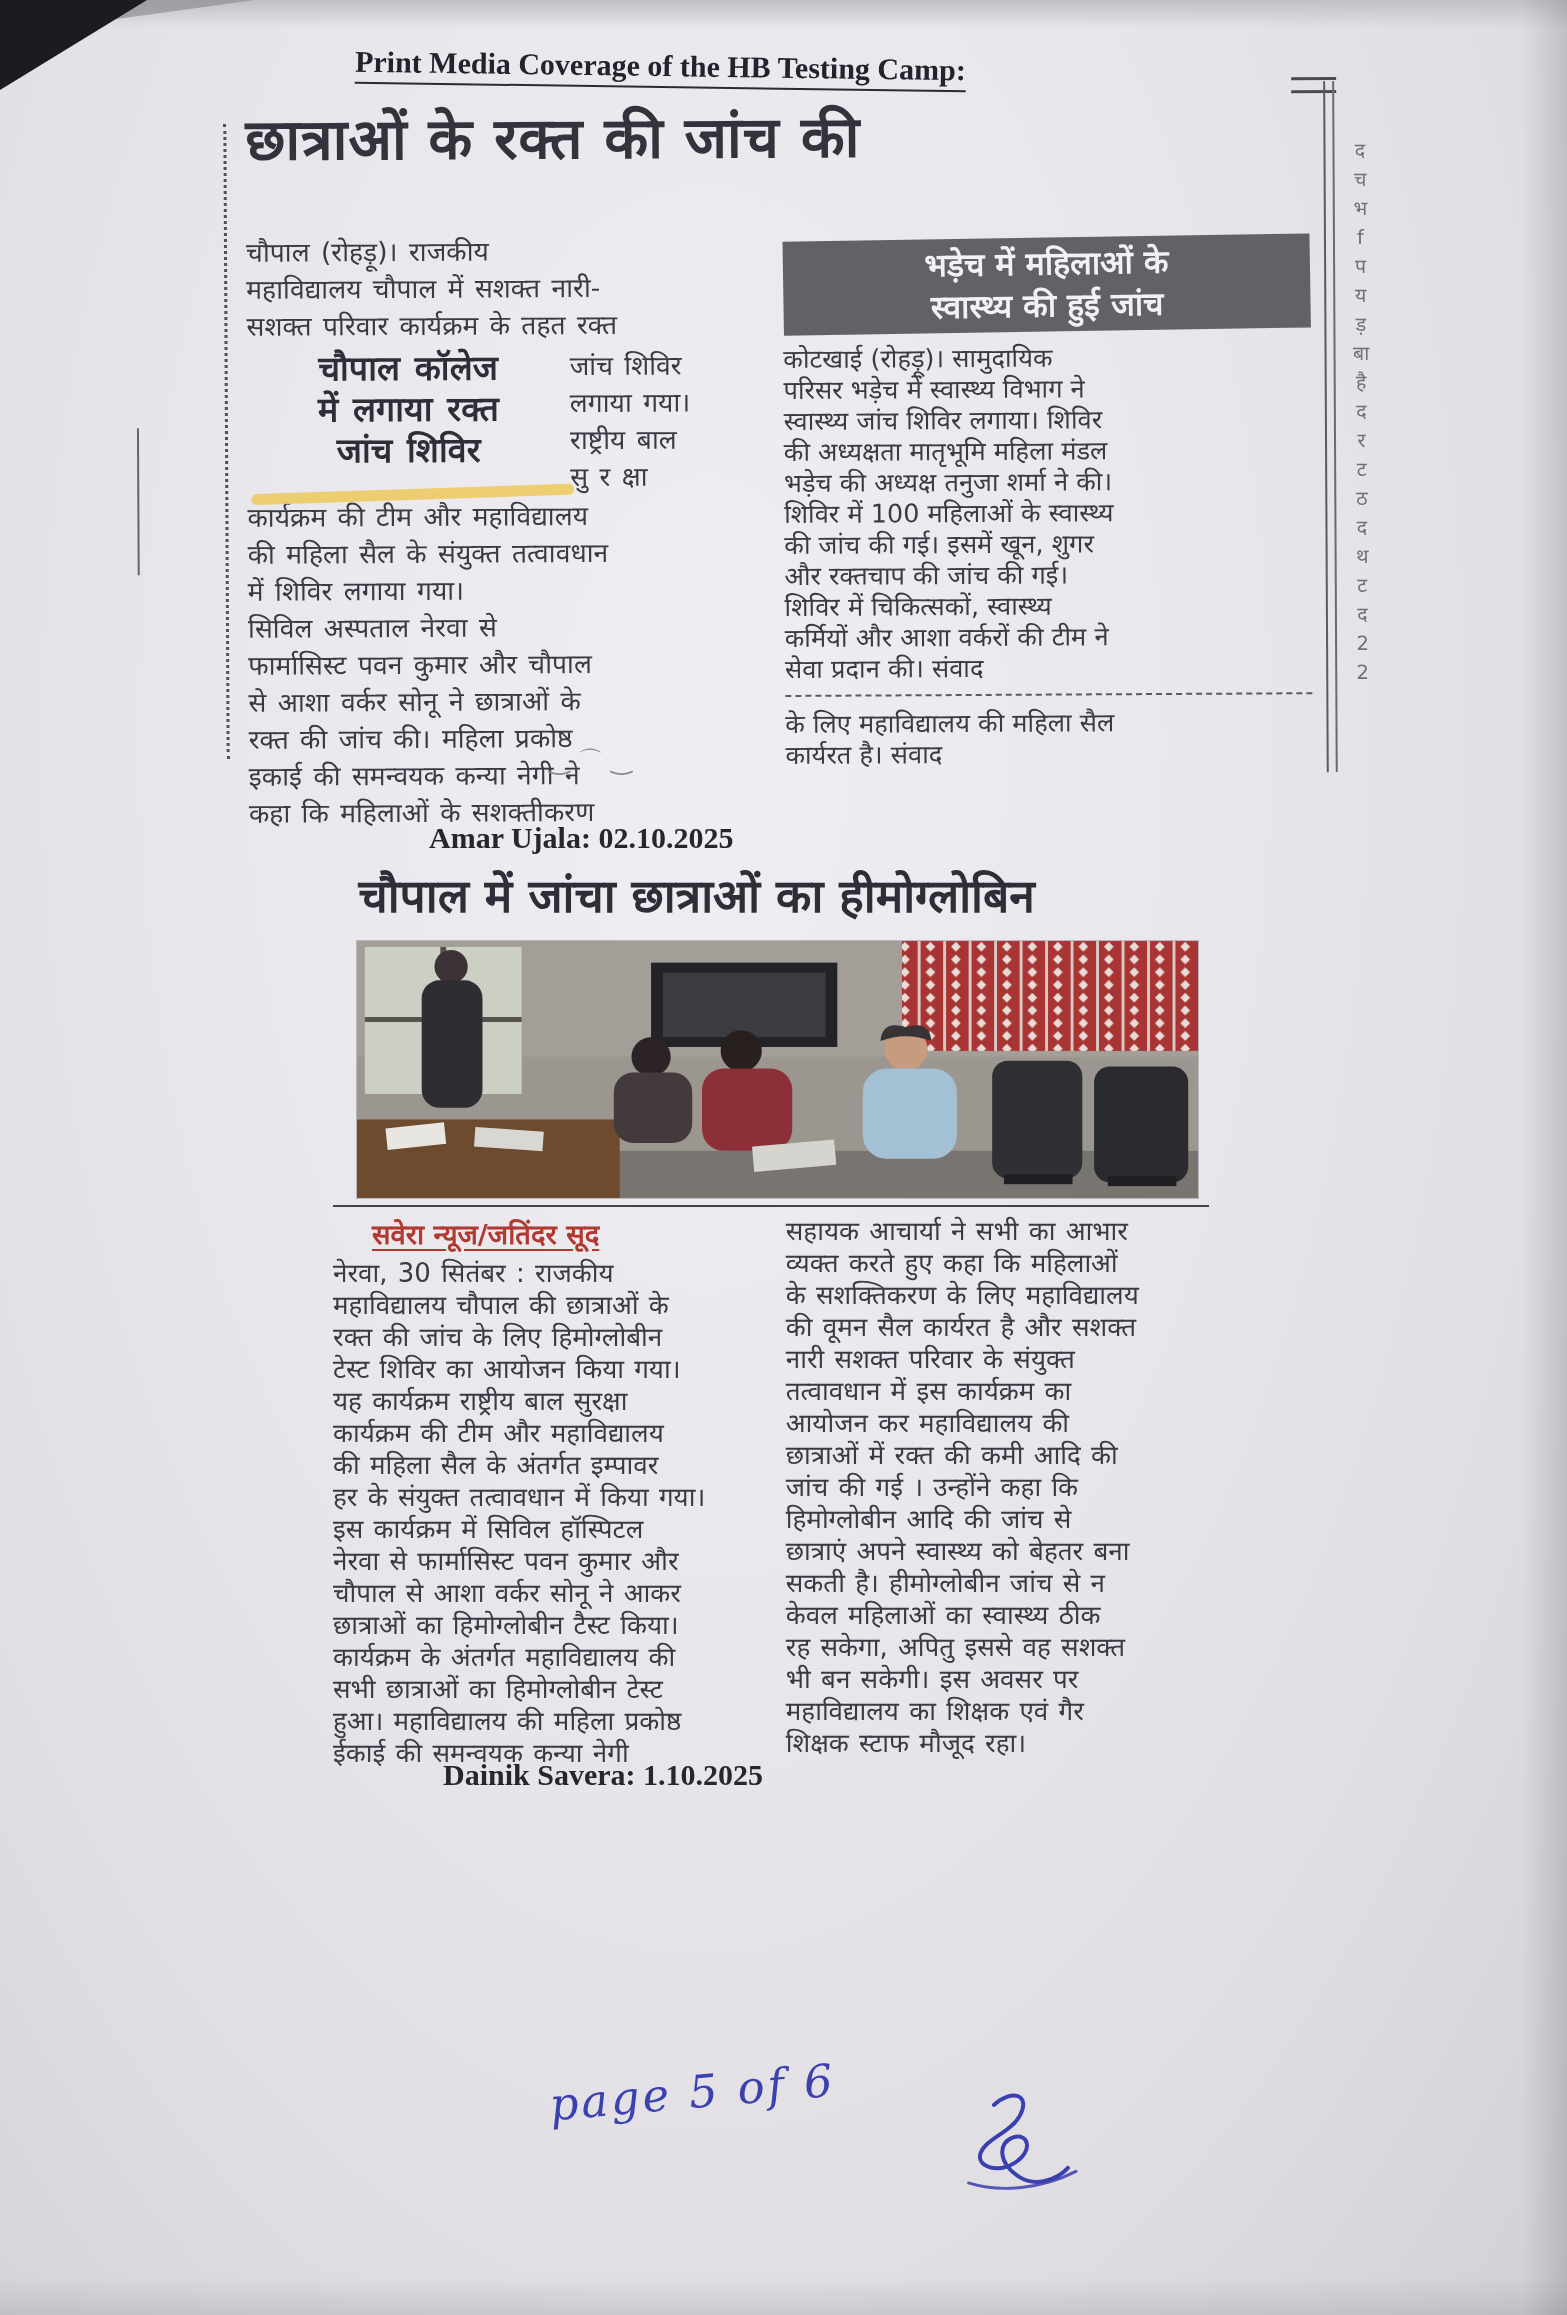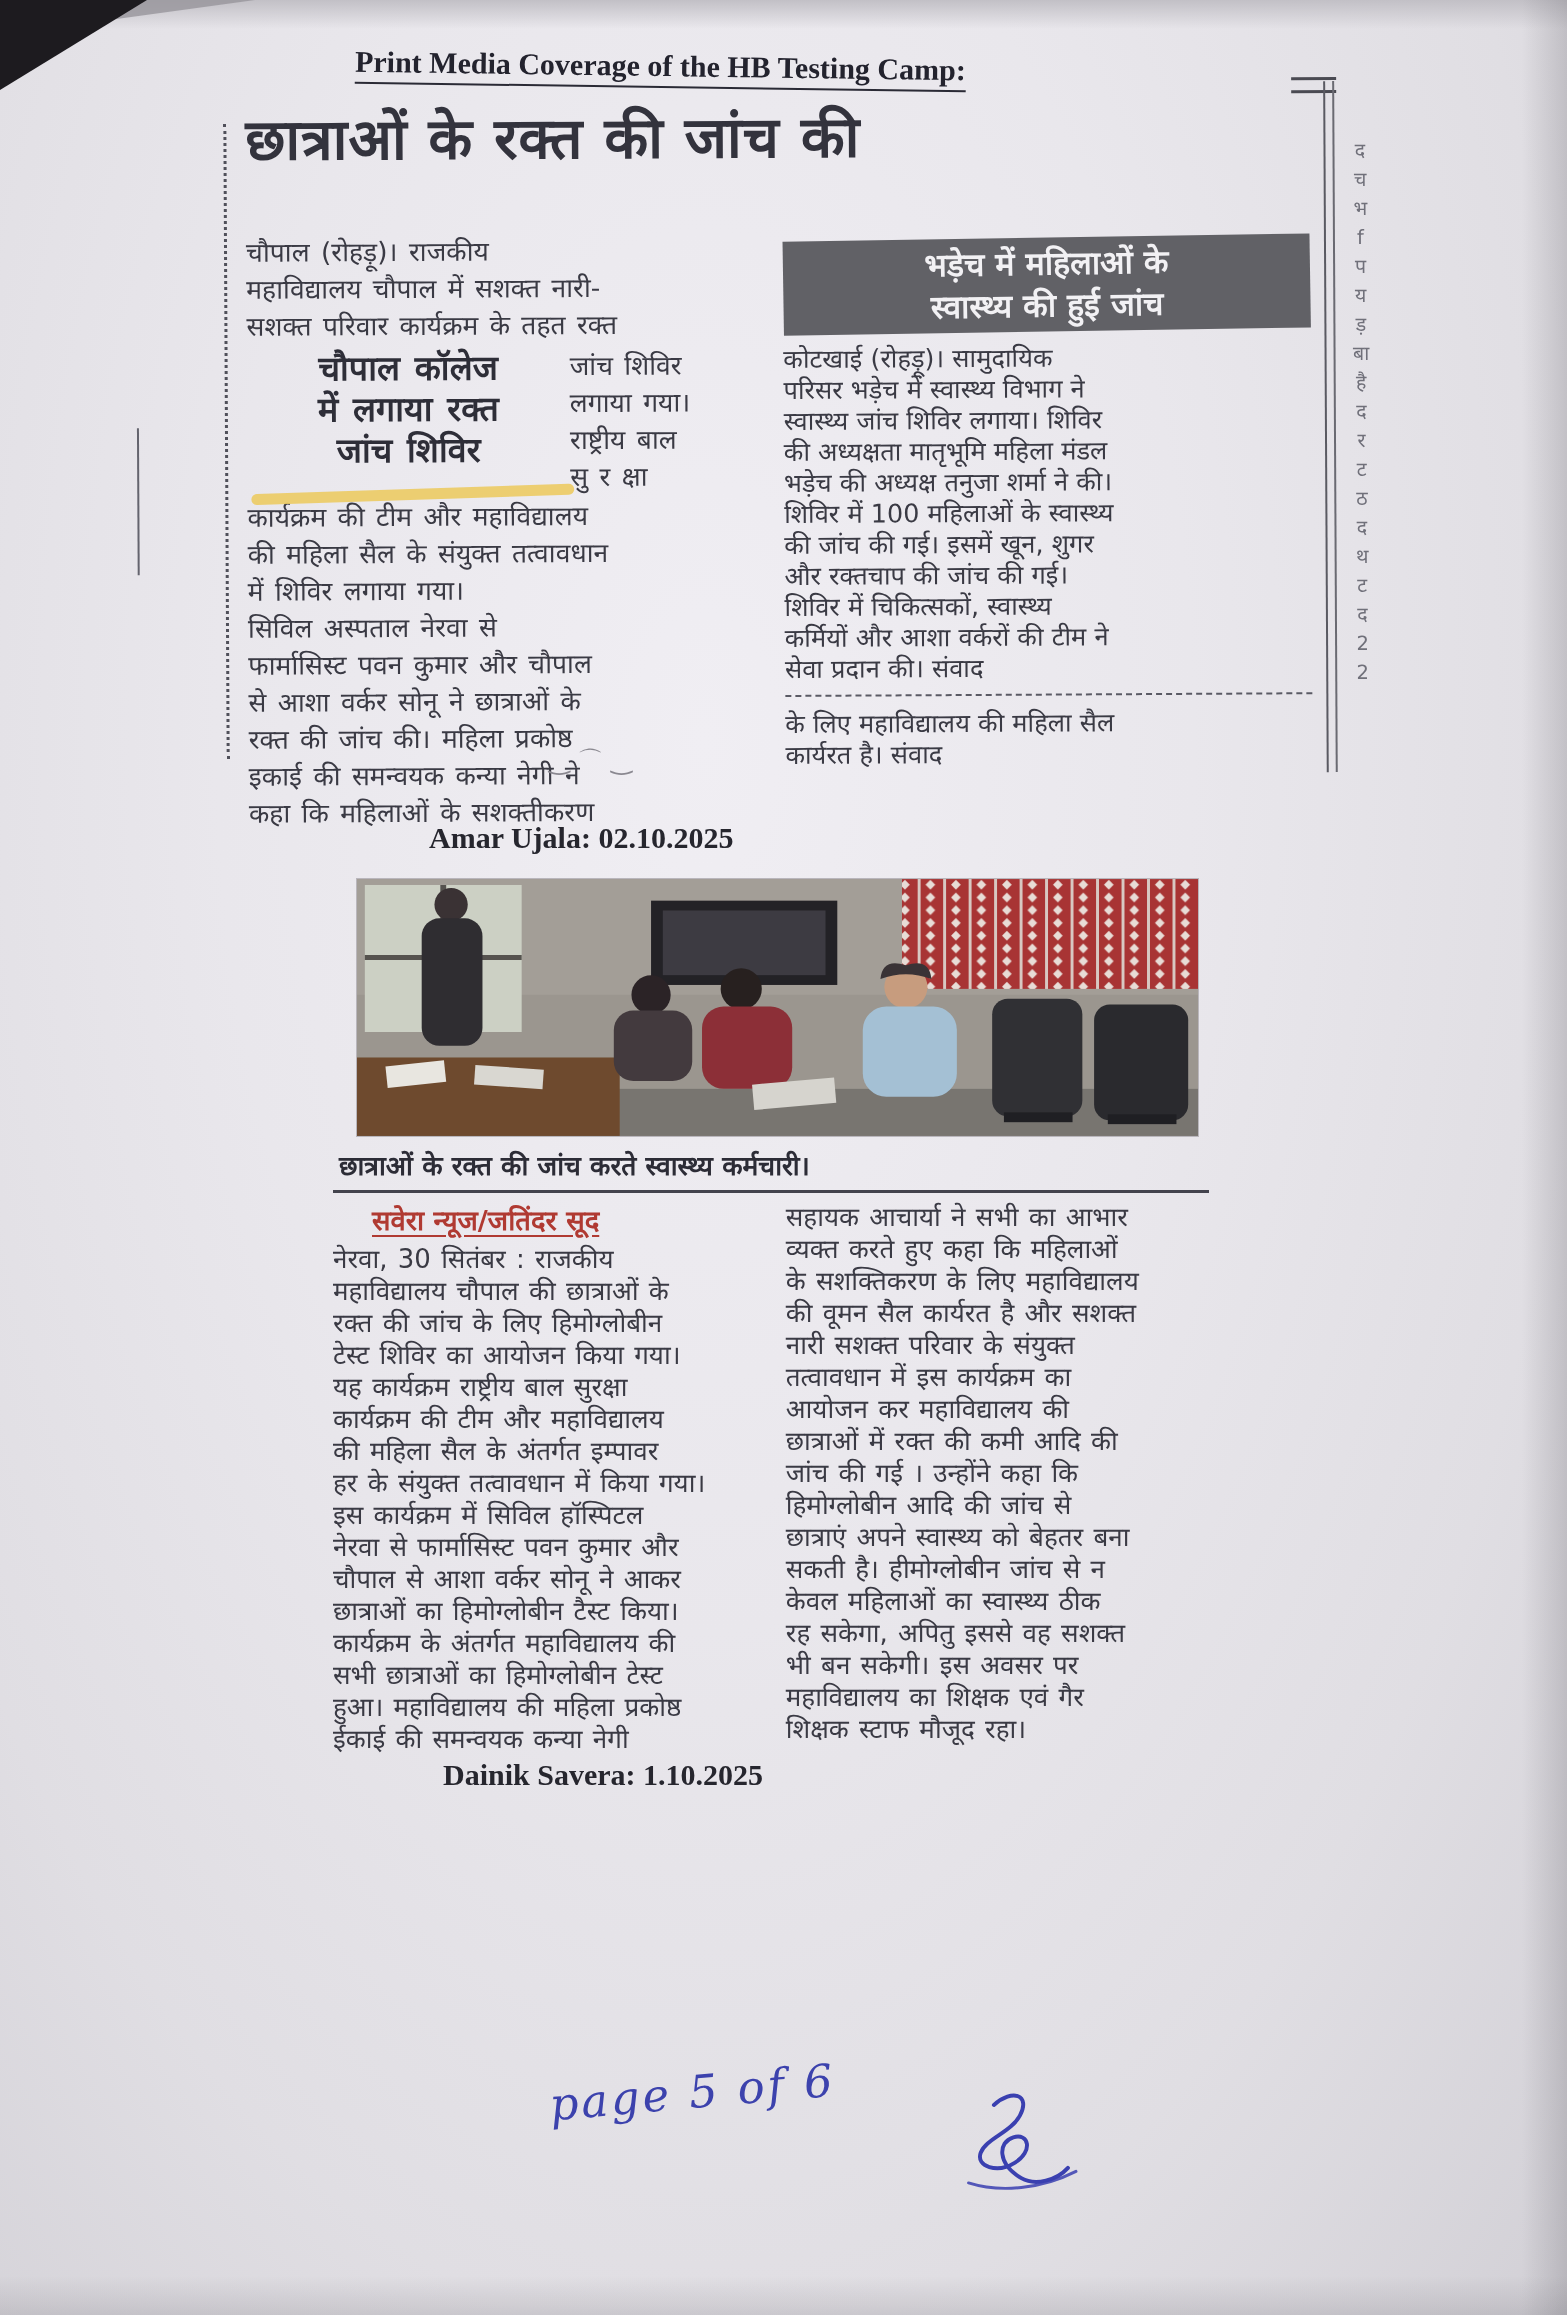--- a/index.html
+++ b/index.html
@@ -155,20 +155,21 @@
 द
 2
 2</div>
   </section>
 
   <div class="scan-frags">‿      ⌒      ‿</div>
 
   <div class="src-line src1">Amar Ujala:  02.10.2025</div>
 
   <section class="clip2">
+    <div class="clip2-headline">चौपाल में जांचा छात्राओं का हीमोग्लोबिन</div>
 
     <svg class="photo" viewBox="0 0 858 262" xmlns="http://www.w3.org/2000/svg">
       <defs>
         <pattern id="textile" width="26" height="26" patternUnits="userSpaceOnUse">
           <rect width="26" height="26" fill="#a83434"></rect>
           <rect x="10" y="2" width="7" height="7" fill="#e8dcd6" transform="rotate(45 13 5)"></rect>
           <rect x="10" y="15" width="7" height="7" fill="#e8dcd6" transform="rotate(45 13 18)"></rect>
           <rect x="0" y="0" width="3" height="26" fill="#d8c8c2"></rect>
         </pattern>
       </defs>
@@ -193,21 +194,20 @@
       <circle cx="560" cy="110" r="22" fill="#c79c7e"></circle>
       <path d="M560 88 q-24 -8 -26 14 q26 -10 52 0 q-2 -22 -26 -14" fill="#3a3336"></path>
       <rect x="516" y="130" width="96" height="92" rx="24" fill="#a4c0d4"></rect>
       <rect x="648" y="122" width="92" height="120" rx="16" fill="#303034"></rect>
       <rect x="752" y="128" width="96" height="118" rx="16" fill="#2a2a2e"></rect>
       <rect x="660" y="238" width="70" height="10" fill="#1f1f23"></rect>
       <rect x="766" y="240" width="70" height="10" fill="#1f1f23"></rect>
       <rect x="404" y="206" width="84" height="26" fill="#d6d4ce" transform="rotate(-5 446 219)"></rect>
     </svg>
 
-    <div class="caption">छात्राओं के रक्त की जांच करते स्वास्थ्य कर्मचारी।</div>
     <div class="cap-rule"></div>
 
     <div class="clip2-cols">
       <div class="c2-left">
         <div class="byline">सवेरा न्यूज/जतिंदर सूद</div>
         <p class="newsbody pre">नेरवा, 30 सितंबर : राजकीय
 महाविद्यालय चौपाल की छात्राओं के
 रक्त की जांच के लिए हिमोग्लोबीन
 टेस्ट शिविर का आयोजन किया गया।
 यह कार्यक्रम राष्ट्रीय बाल सुरक्षा

